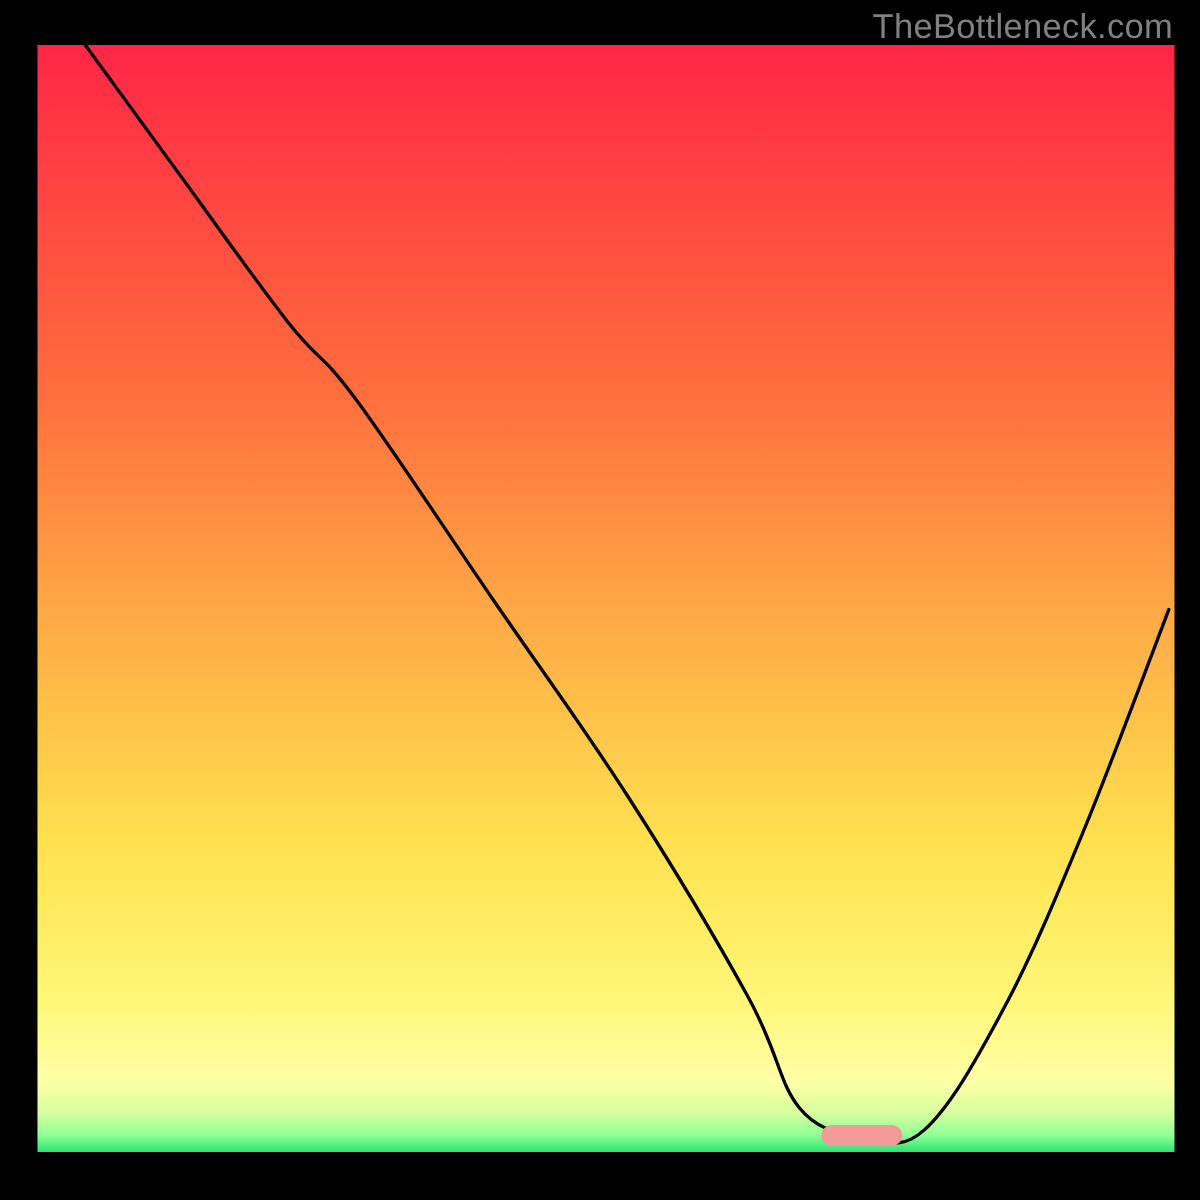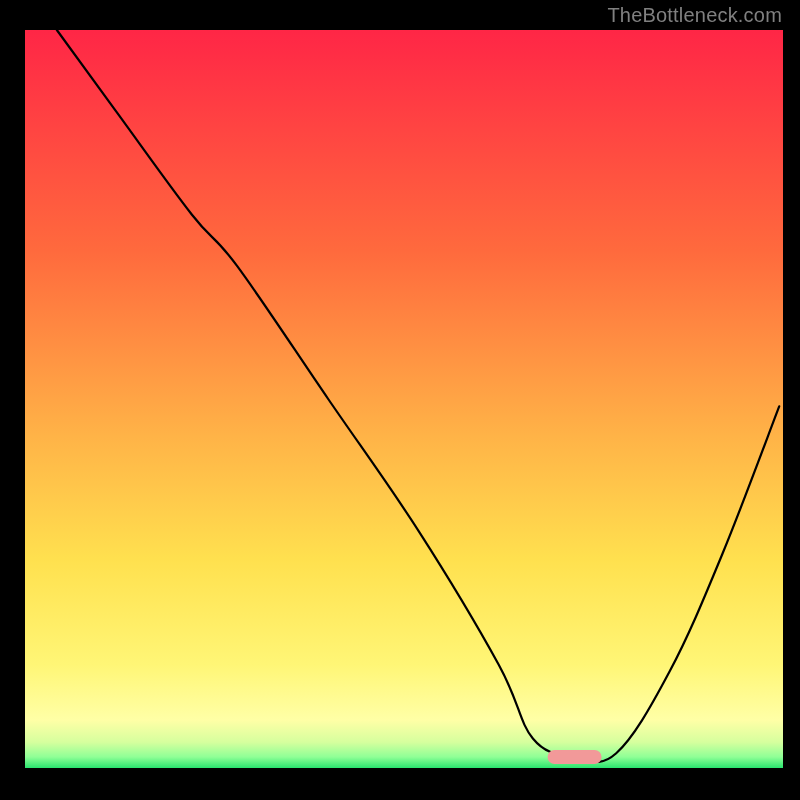--- a/index.html
+++ b/index.html
@@ -14,21 +14,21 @@
     position: relative;
     width: 800px;
     height: 800px;
     background: #000;
   }
   .watermark {
     position: absolute;
     top: 4px;
     right: 18px;
     font-family: Arial, Helvetica, sans-serif;
-    font-size: 20px;
+    font-size: 23px;
     color: #808080;
     letter-spacing: 0.2px;
   }
   svg {
     position: absolute;
     top: 0;
     left: 0;
   }
 </style>
 </head>

